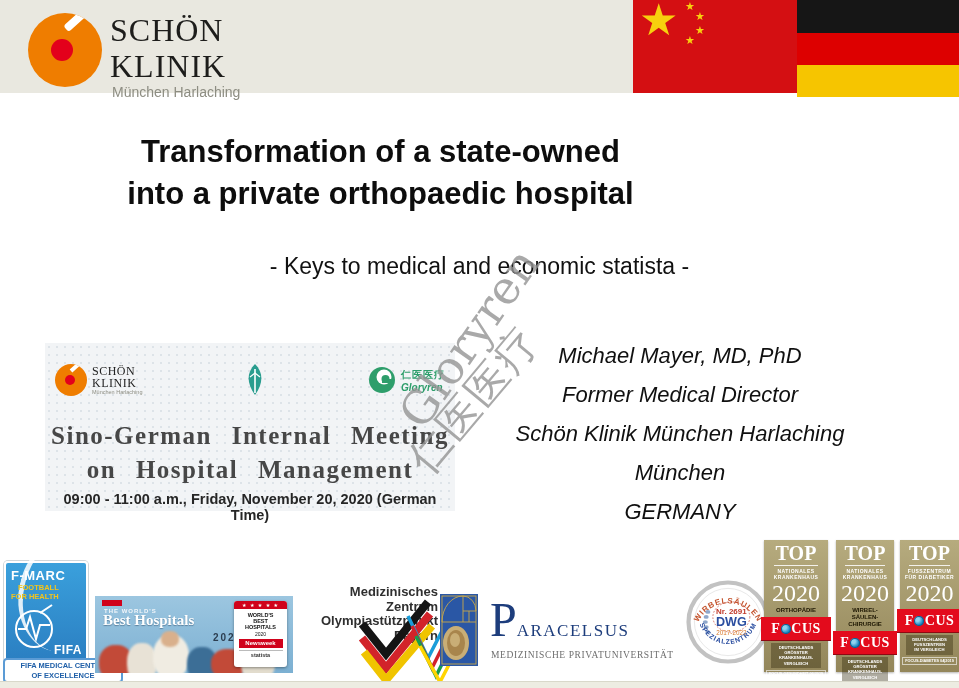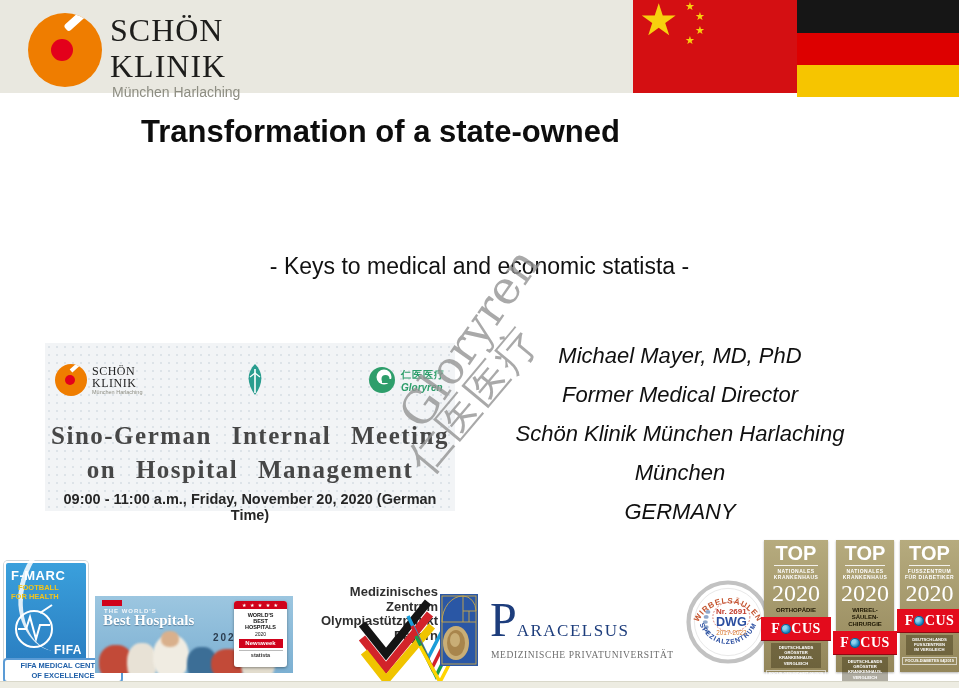--- a/index.html
+++ b/index.html
@@ -20,21 +20,21 @@
 
   .flag-cn{left:633px;top:0;width:164px;height:93px;background:#d40f12;}
   .flag-cn .big-star{position:absolute;left:6px;top:-6px;font-size:44px;color:#f7d00e;}
   .flag-cn .s{position:absolute;font-size:11px;color:#f7d00e;}
   .flag-de{left:797px;top:0;width:162px;height:97px;}
   .flag-de .b1{height:33px;background:#161616;}
   .flag-de .b2{height:32px;background:#dd0000;}
   .flag-de .b3{height:32px;background:#f6c500;}
 
   
-  .main-title{left:0;top:111px;width:761px;text-align:center;font-size:31px;font-weight:bold;
+  .main-title{left:0;top:131px;width:761px;text-align:center;font-size:31px;font-weight:bold;
               color:#0d0d0d;line-height:42px;}
   .sub-title{left:0;top:253px;width:959px;text-align:center;font-size:23px;color:#111;}
 
   
   .wm{font-family:"DejaVu Serif","Liberation Serif",serif;color:#949494;opacity:.8;z-index:6;pointer-events:none;}
   .wm-latin{left:329px;top:311px;width:280px;text-align:center;font-size:46px;transform:rotate(-55deg);}
   .wm-cn{left:374px;top:372px;width:200px;text-align:center;font-size:42px;transform:rotate(-50deg);letter-spacing:2px;}
 
   
   .card{left:45px;top:343px;width:410px;height:168px;background:#f2f4f6;
@@ -97,21 +97,21 @@
   .para-rest{font-size:17px;letter-spacing:1.5px;}
   .para-sub{left:491px;top:650px;font-size:9.5px;letter-spacing:.6px;color:#6e6e6e;font-family:"Liberation Serif",serif;white-space:nowrap;}
 
   .dwg{left:686px;top:576px;}
 
   .tb{top:540px;height:132px;background:linear-gradient(180deg,#b6ab7e,#93865a);color:#fff;text-align:center;
       display:flex;flex-direction:column;align-items:center;box-shadow:0 1px 2px rgba(0,0,0,.3);}
   .tb1{left:764px;width:64px;}
   .tb2{left:836px;width:58px;}
   .tb3{left:900px;width:59px;}
-  .tb-top{font-family:Liberation Sans, sans-serif;font-size:20px;font-weight:800;line-height:22px;margin-top:2px;}
+  .tb-top{font-family:Liberation Serif, serif;font-size:20px;font-weight:800;line-height:22px;margin-top:2px;}
   .tb-rule{width:70%;border-top:1px solid rgba(255,255,255,.85);margin:1px 0 2px 0;}
   .tb-cat{font-size:5px;font-weight:bold;letter-spacing:.5px;line-height:6px;}
   .tb-year{font-family:"Liberation Serif",serif;font-size:24px;font-weight:300;line-height:26px;}
   .tb-spec{font-size:6px;font-weight:800;color:#1d1602;line-height:7px;margin-top:1px;}
   .tb-ribbon{position:relative;width:110%;background:#e30b1c;margin-top:3px;padding:2px 0 3px 0;
              box-shadow:0 1px 0 #8f0812;}
   .tb-focus{font-family:"Liberation Serif",serif;font-weight:800;font-size:14px;color:#fff;letter-spacing:.5px;
             display:inline-flex;align-items:center;}
   .tb-globe{display:inline-block;width:10px;height:10px;border-radius:50%;margin:0 .5px;
             background:radial-gradient(circle at 35% 35%,#8fd4ef 20%,#1c86c0 60%,#0f6aa0);box-shadow:inset 0 0 0 1px #0c5d8e;}
@@ -147,20 +147,21 @@
     <span class="s" style="left:52px;top:34px;">★</span>
   </div>
   <div class="abs flag-de">
     <div class="b1"></div>
     <div class="b2"></div>
     <div class="b3"></div>
   </div>
 
   <div class="abs main-title">
     <div>Transformation of a state-owned</div>
+    <div>into a private orthopaedic hospital</div>
   </div>
   <div class="abs sub-title">- Keys to medical and economic statista -</div>
 
   <div class="abs wm wm-latin">Gloryren</div>
   <div class="abs wm wm-cn">仁医医疗</div>
 
   <div class="abs card">
     <div class="card-logos">
       <div class="clg">
         <div class="sk-mini-circle">

